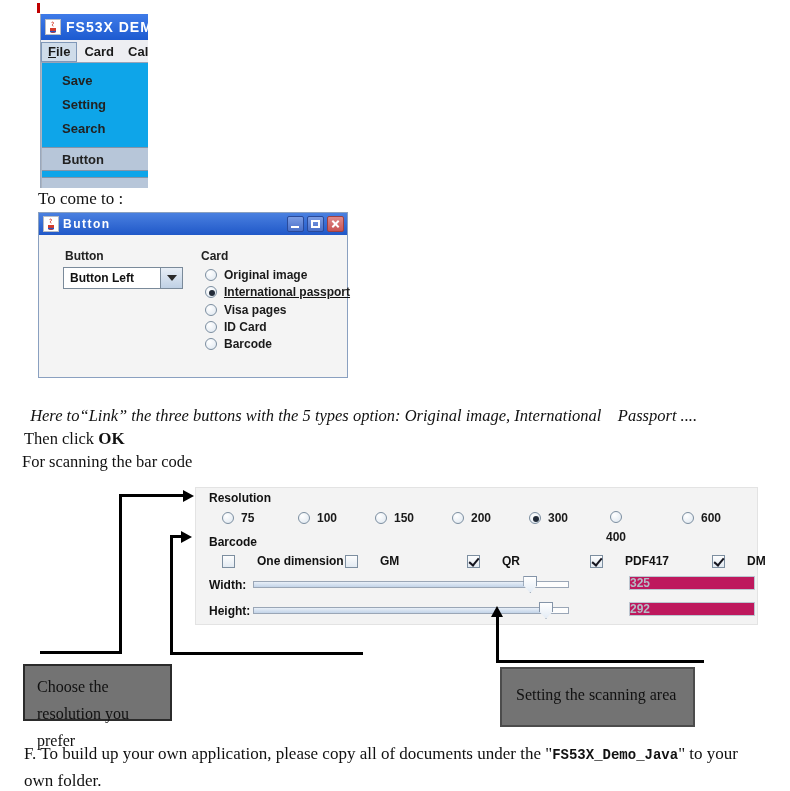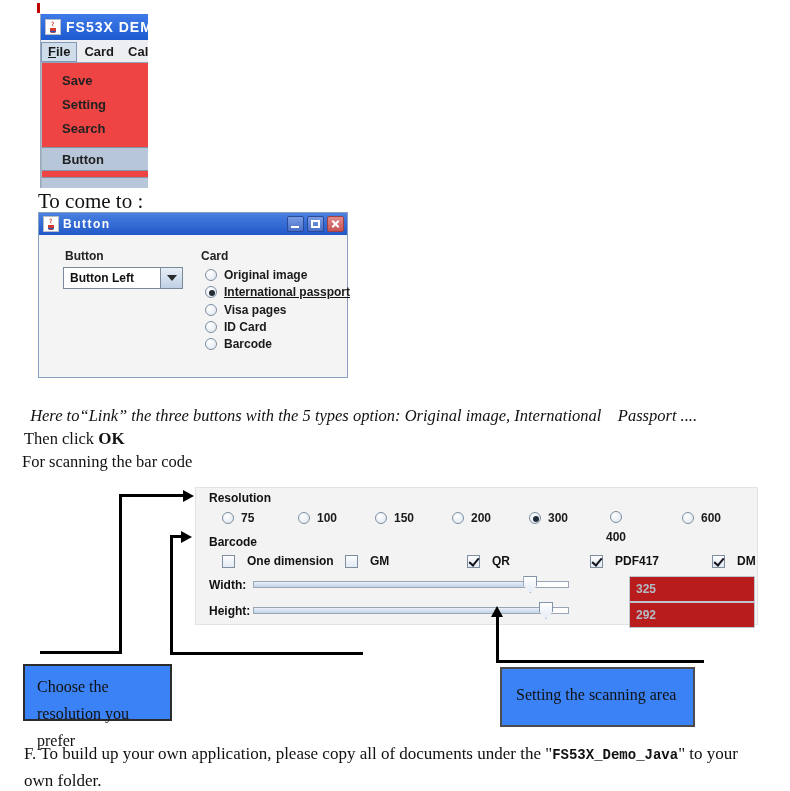--- a/index.html
+++ b/index.html
@@ -17,30 +17,30 @@
               display:flex; align-items:center; gap:5px; padding-left:4px;
               color:#fff; font-family:"Liberation Sans",sans-serif; font-weight:bold;
               font-size:14px; letter-spacing:1px; white-space:nowrap; }
   .java-ic { width:16px; height:16px; background:#fff; border:1px solid #b8bcc4;
              display:flex; align-items:center; justify-content:center; flex:0 0 auto; }
   .win1 .mb { height:22px; background:#edeef2; display:flex; align-items:flex-end;
               font-family:"Liberation Sans",sans-serif; font-weight:bold; font-size:13px; color:#1a1a1a; }
   .mitem { display:inline-block; padding:2px 7px 3px 7px; white-space:nowrap; }
   .mitem.open { background:#cfdcea; border:1px solid #8098b8; padding:1px 6px 2px 6px; }
   .ul::first-letter { text-decoration:underline; }
-  .dd { position:absolute; left:0; top:48px; width:108px; height:126px; background:#ef4444;
+  .dd { position:absolute; left:0; top:48px; width:108px; height:126px; background:#0ea5e9;
         border-top:1px solid #98a4b8; border-left:1px solid #aab4c2; padding-top:6px;
         font-family:"Liberation Sans",sans-serif; font-weight:bold; font-size:13px; color:#222; }
   .dd .it { height:24px; line-height:24px; padding-left:20px; }
   .dd .hl { margin-top:6px; height:24px; line-height:24px; padding-left:20px;
             background:#b7c6d9; border-top:1px solid #8494a8; border-bottom:1px solid #8494a8; }
   .dd .partial { margin-top:6px; height:12px; background:#b7c6d9; border-top:1px solid #8494a8; }
 
   
-  .tcome { position:absolute; left:38px; top:189px; font-size:21px;text-align:center; }
+  .tcome { position:absolute; left:38px; top:189px; font-size:17px;text-align:center; }
   .p1 { position:absolute; left:26px; top:406px; font-size:16.5px; white-space:pre;font-style:italic; }
   .p2 { position:absolute; left:24px; top:429px; font-size:16.5px; }
   .p2 b { font-size:17px; }
   .p3 { position:absolute; left:22px; top:452px; font-size:16.5px; }
   .final { position:absolute; left:24px; top:741px; width:716px; font-size:17px; line-height:25px; }
   .final .mono { font-family:"Liberation Mono", monospace; font-size:14px; font-weight:bold; }
 
   
   .win2 { position:absolute; left:38px; top:212px; width:310px; height:166px;
           border:1px solid #8aa0c0; background:#f4f4f4; }
@@ -69,44 +69,44 @@
   .radio { width:12px; height:12px; border-radius:50%; border:1px solid #7c8ea0;
            background:radial-gradient(circle at 35% 30%, #ffffff, #dde6ef); position:relative; flex:0 0 auto; }
   .radio.sel::after { content:""; position:absolute; left:3px; top:3px; width:6px; height:6px;
                       border-radius:50%; background:#222b38; }
   .rlbl { font:bold 12px "Liberation Sans",sans-serif; color:#1a1a1a; white-space:nowrap; }
 
   
   .panel { position:absolute; left:195px; top:487px; width:563px; height:138px;
            background:#f3f3f3; border:1px solid #e3e3e3; }
   .seclbl { position:absolute; font:bold 12px "Liberation Sans",sans-serif; color:#111; }
-  .cbrow { position:absolute; display:flex; align-items:center; gap:12px; }
+  .cbrow { position:absolute; display:flex; align-items:center; gap:22px; }
   .cb { width:13px; height:13px; border:1px solid #7c8ea0; position:relative; flex:0 0 auto;
         background:linear-gradient(#fdfdfd,#e2eaf2); }
   .cb.ck::after { content:""; position:absolute; left:3px; top:0px; width:4px; height:8px;
                   border-right:2px solid #15151f; border-bottom:2px solid #15151f; transform:rotate(40deg); }
   .cblbl { font:bold 12px "Liberation Sans",sans-serif; white-space:nowrap; }
 
   .track { position:absolute; width:316px; height:7px; background:#fdfdfd; border:1px solid #9aa6b6; }
   .track .fill { height:100%; background:linear-gradient(#e8eff8,#c3d4e8); border-right:1px solid #aab6c4; }
   .thumb { position:absolute; top:-6px; width:14px; height:17px; margin-left:-7px;
            background:linear-gradient(#ffffff,#e4ecf5); border:1px solid #8494a8;
            clip-path:polygon(0 0,100% 0,100% 55%,50% 100%,0 55%); }
-  .fld { position:absolute; width:126px; height:26px; background:#b91c1c; border:1px solid #bcc6d0;
-         color:#b4bcc6; font:bold 12px "Liberation Sans",sans-serif; padding-left:6px; }
+  .fld { position:absolute; width:126px; height:14px; background:#be185d; border:1px solid #bcc6d0;
+         color:#b4bcc6; font:bold 12px "Liberation Sans",sans-serif; padding-left:0; }
 
   
   .ln { position:absolute; background:#000; }
   .arr-r { position:absolute; width:0; height:0; border-top:6px solid transparent;
            border-bottom:6px solid transparent; border-left:11px solid #000; }
   .arr-u { position:absolute; width:0; height:0; border-left:6px solid transparent;
            border-right:6px solid transparent; border-bottom:11px solid #000; }
 
   
-  .callout { position:absolute; border:2px solid #2b2b2b; background:#3b82f6;
+  .callout { position:absolute; border:2px solid #2b2b2b; background:#737373;
              font-family:"Liberation Serif",serif; font-size:16px; color:#111; line-height:27px; }
   .callout.c1 { left:23px; top:664px; width:149px; height:57px; padding:7px 0 0 12px; }
   .callout.c2 { left:209px; top:667px; width:147px; height:57px; padding:7px 0 0 14px; }
   .callout.c3 { left:500px; top:667px; width:195px; height:60px; padding:12px 0 0 14px; border-color:#4c4c4c; }
 </style>
 </head>
 <body>
 
 <div class="page">
 

